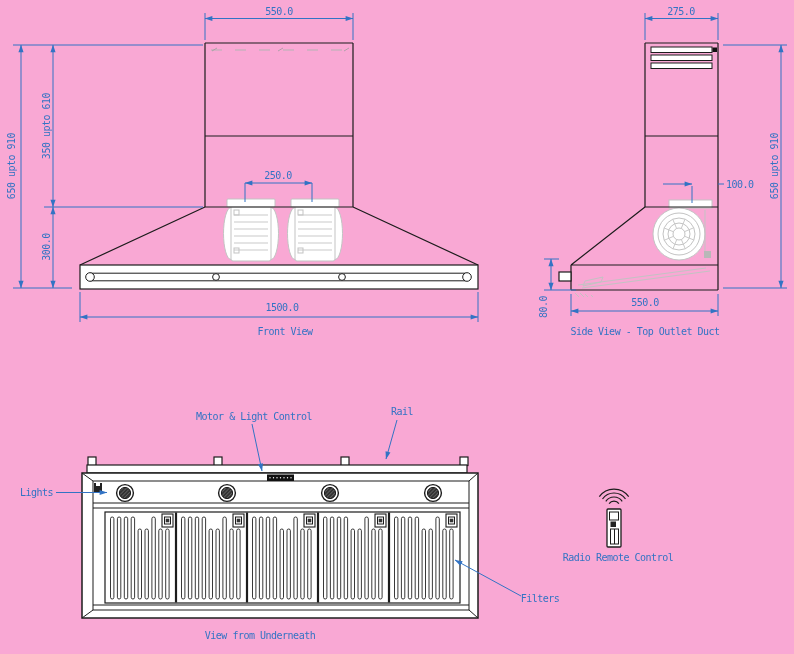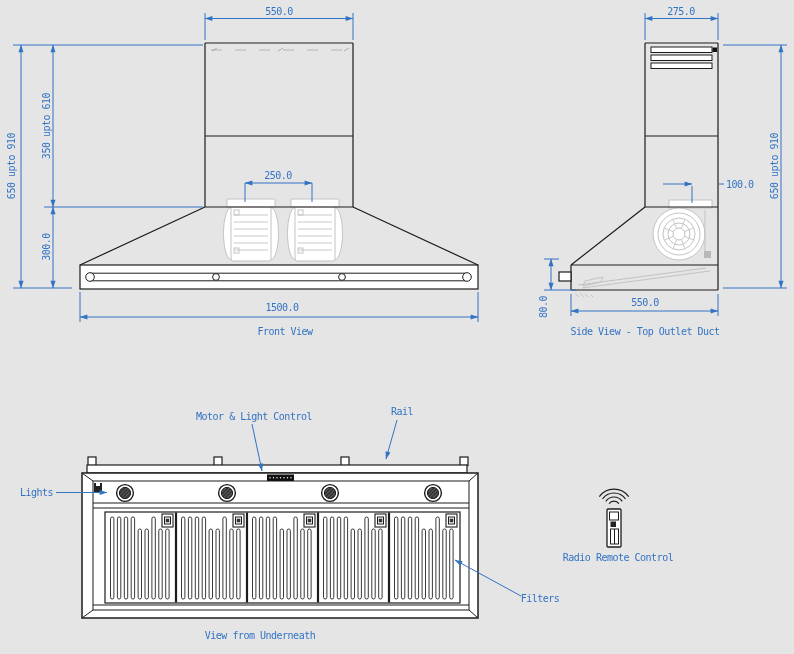--- a/index.html
+++ b/index.html
@@ -1,16 +1,16 @@
 <!DOCTYPE html>
 <html><head>
 <meta charset="utf-8">
 <style>
   html,body{margin:0;padding:0;background:#ffffff;}
-  #stage{position:relative;width:794px;height:654px;background:#e5e5e5;overflow:hidden;
+  #stage{position:relative;width:794px;height:654px;background:#f9a8d4;overflow:hidden;
          font-family:"DejaVu Sans Mono", monospace;}
   svg{position:absolute;left:0;top:0;}
   text{font-family:"DejaVu Sans Mono", monospace;font-size:10px;letter-spacing:-0.5px;fill:#3273C4;}
   .cap{font-size:10px;}
   .blk{stroke:#1c1c1c;fill:none;stroke-width:1.2;}
   .blkthin{stroke:#1c1c1c;fill:none;stroke-width:1;}
   .blu{stroke:#3273C4;fill:none;stroke-width:1;}
   .gry{stroke:#c3c3c3;fill:none;stroke-width:1;}
   .whitefill{fill:#ffffff;}
 </style>

